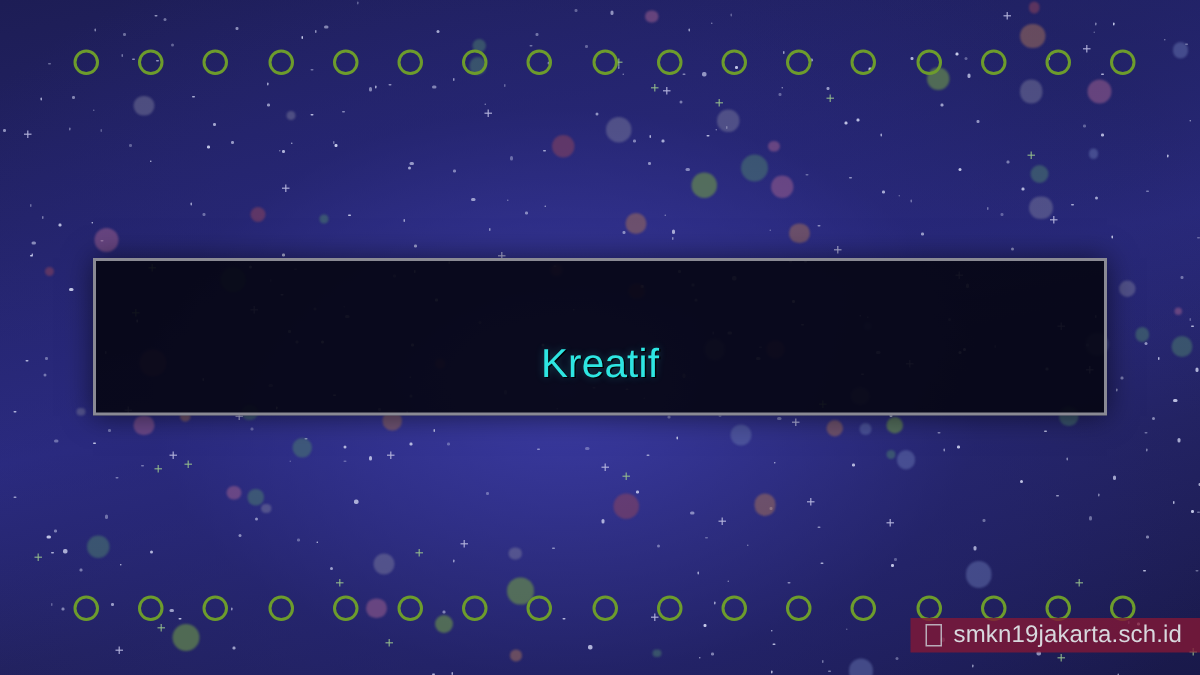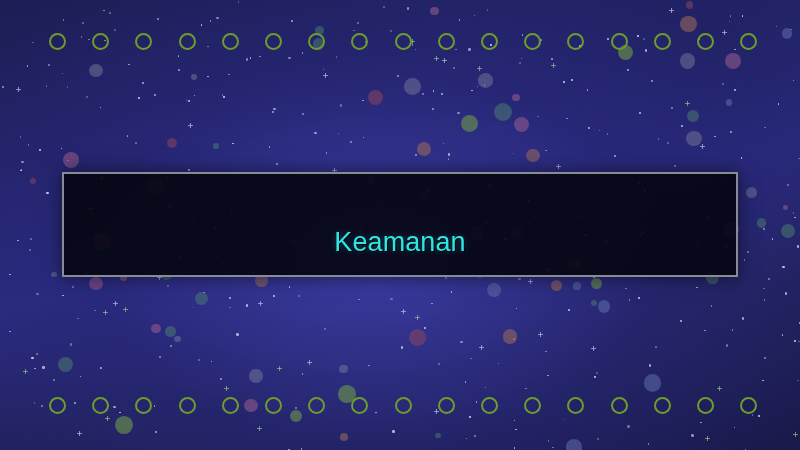--- a/index.html
+++ b/index.html
@@ -602,18 +602,22 @@
       <div class="ring" style="left: 567.4px; top: 0px; border-color: rgb(109, 156, 44);"></div>
       <div class="ring" style="left: 610.6px; top: 0px; border-color: rgb(109, 156, 44);"></div>
       <div class="ring" style="left: 653.8px; top: 0px; border-color: rgb(109, 156, 44);"></div>
       <div class="ring" style="left: 697px; top: 0px; border-color: rgb(109, 156, 44);"></div>
       <div class="ring" style="left: 740.2px; top: 0px; border-color: rgb(109, 156, 44);"></div>
     </div>
 
   <div id="title-card">
     <div id="title-text">
       <br>
-      <span>Keamanan</span>
+      <span>Kreatif</span>
     </div>
   </div>
 
+  <div id="watermark">
+    <span class="tofu"></span>
+    <span>smkn19jakarta.sch.id</span>
+  </div>
 
 </div>
 
 </body></html>

